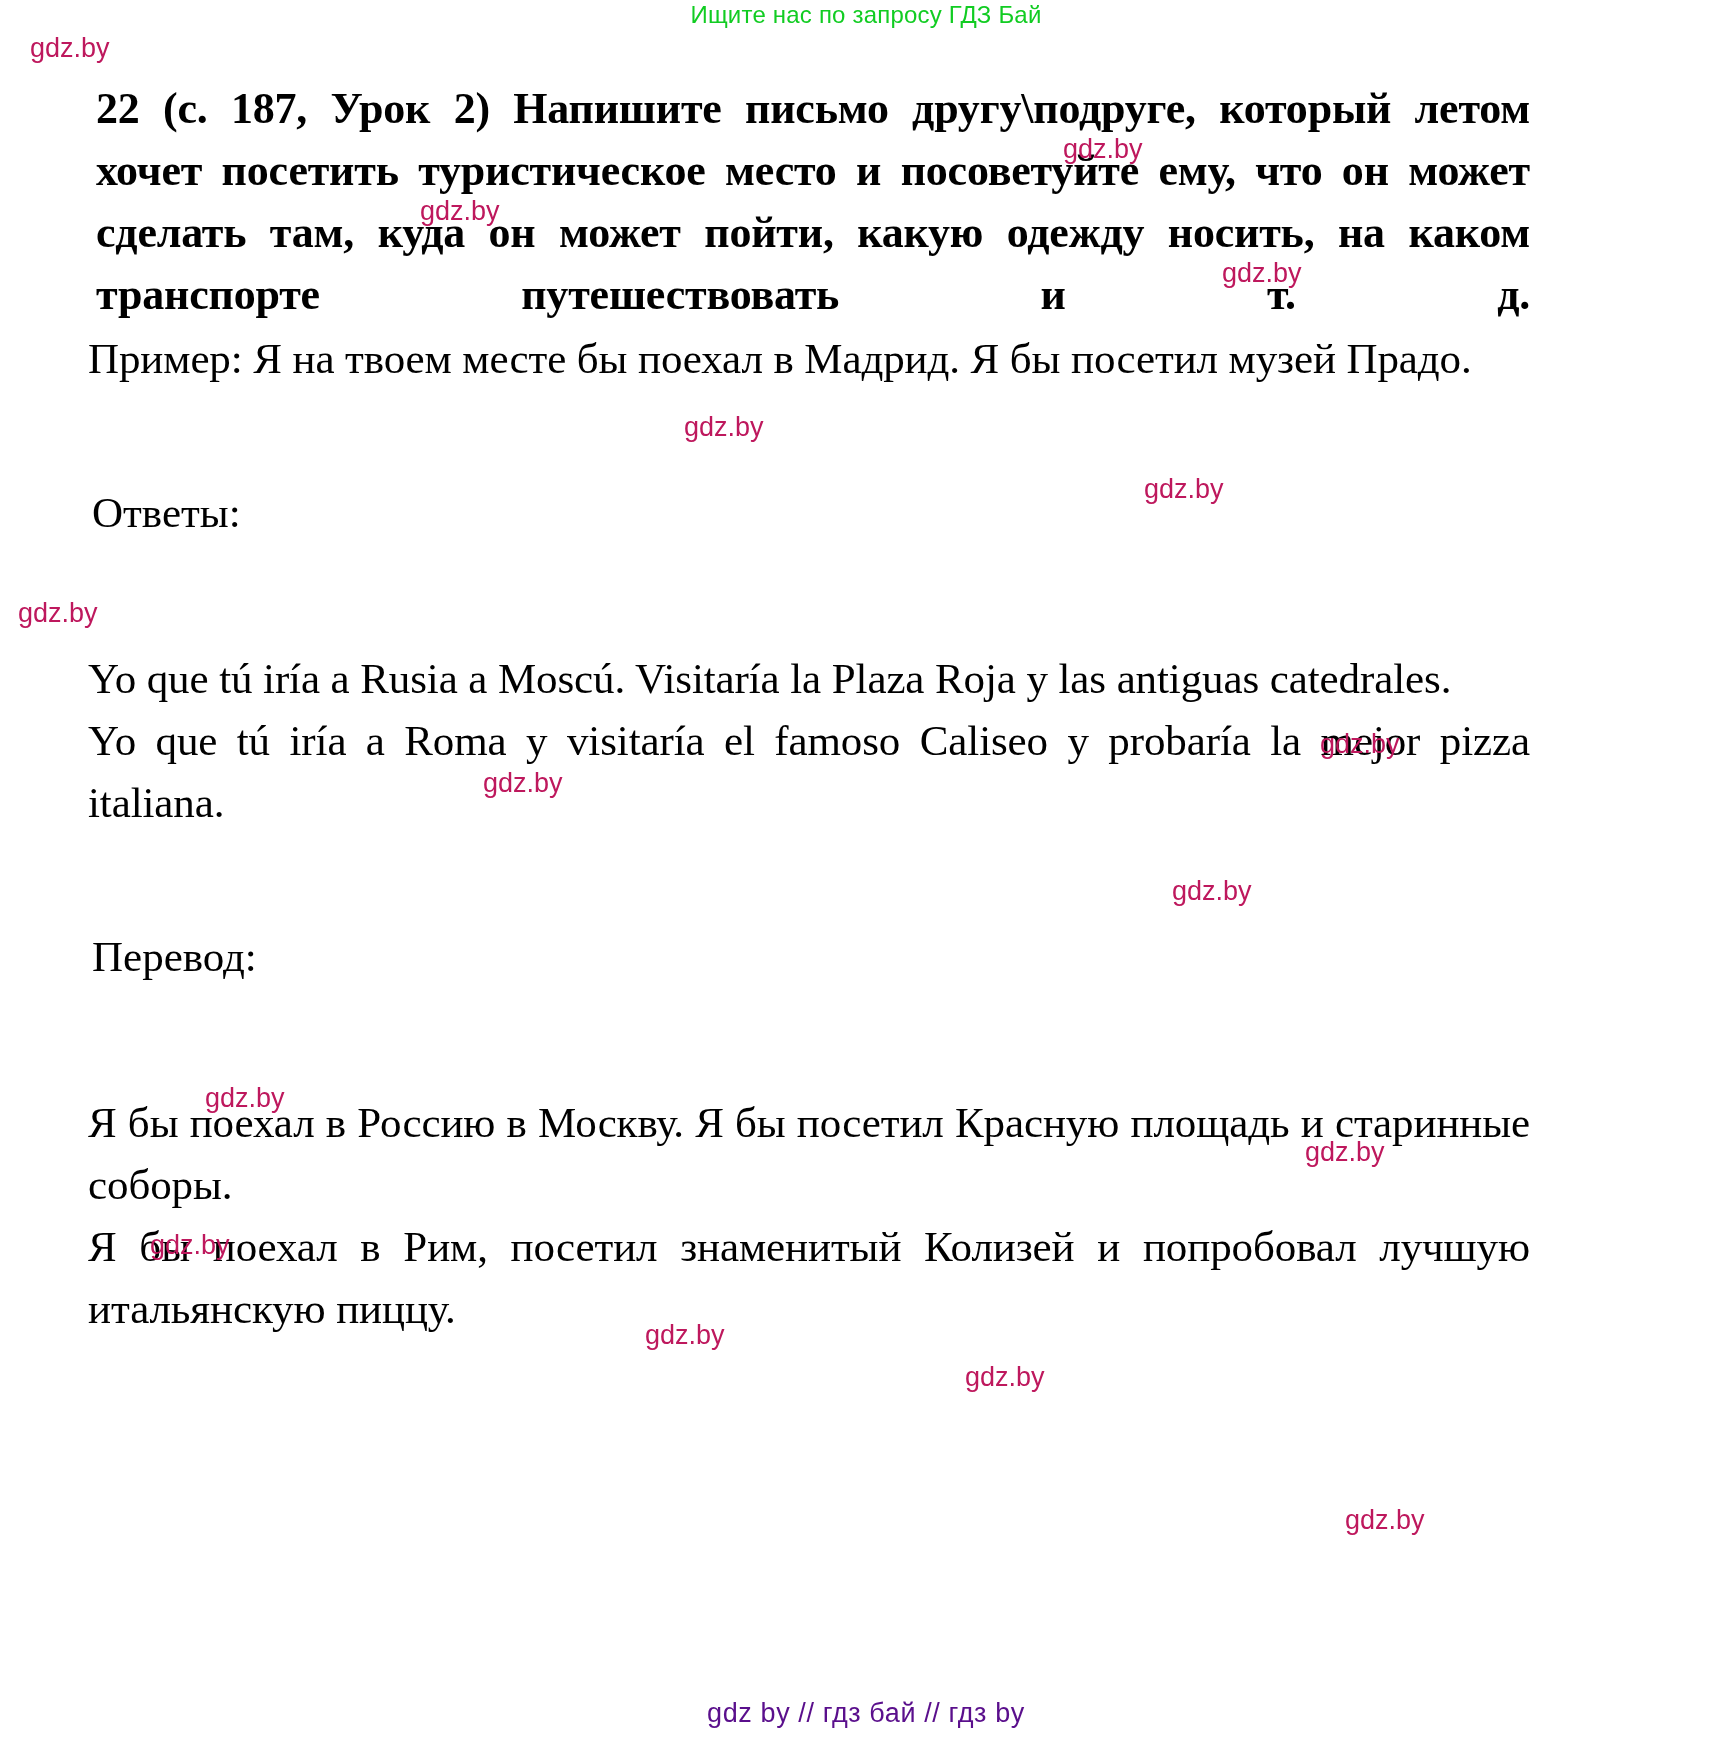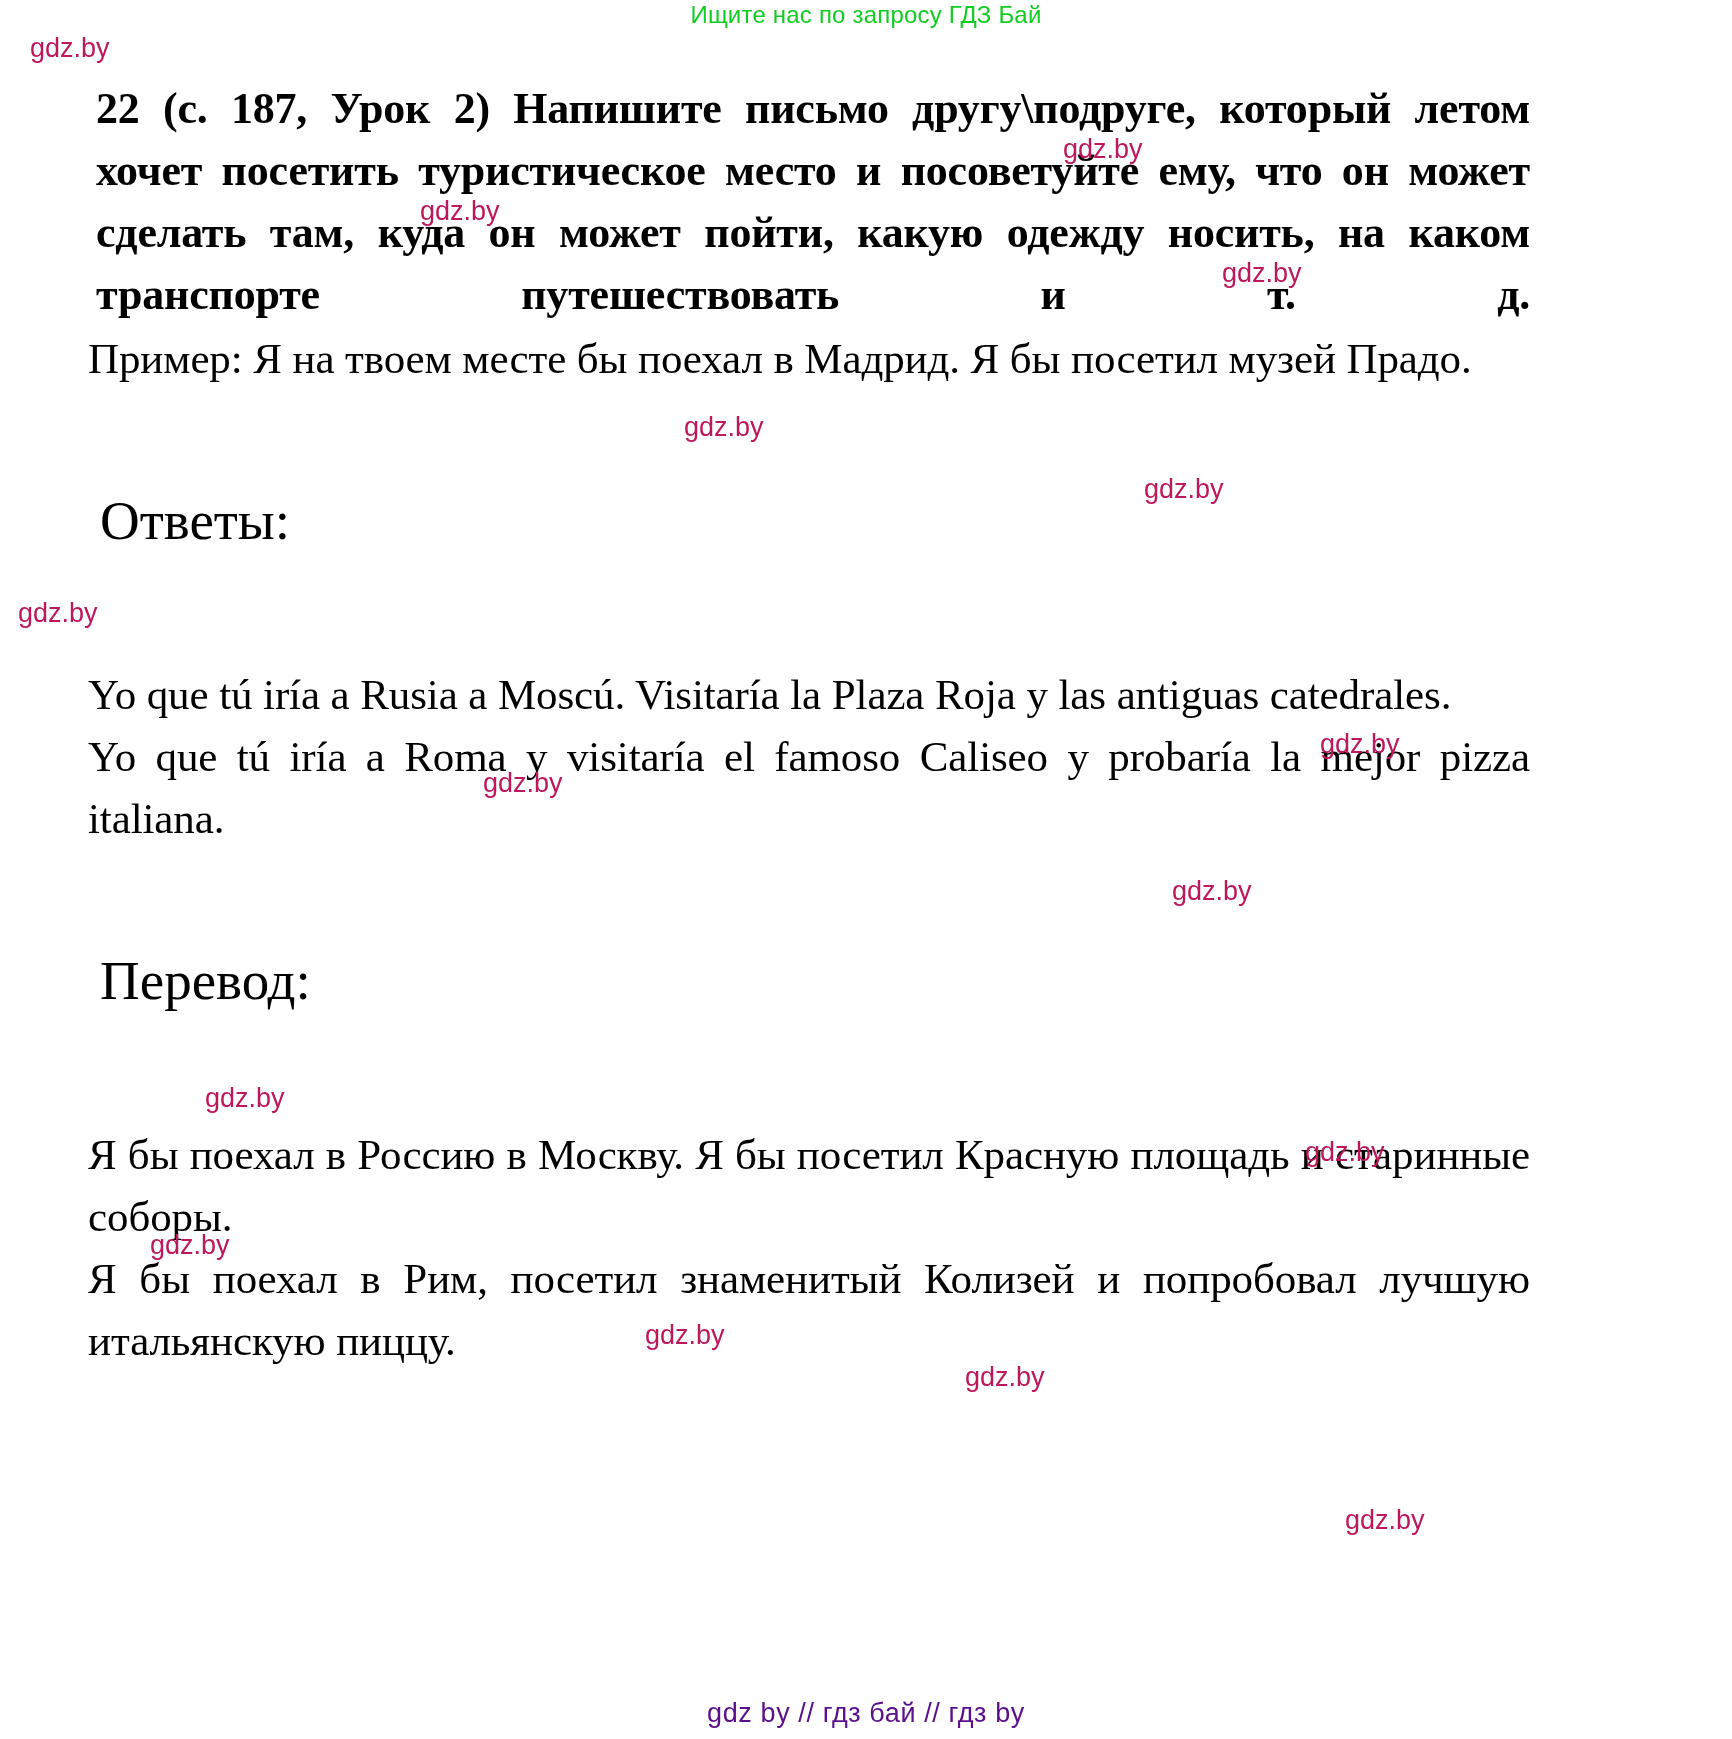--- a/index.html
+++ b/index.html
@@ -60,23 +60,23 @@
     font-size: 43px;
     line-height: 62px;
     text-align: justify;
     margin: 0;
     letter-spacing: -0.1px;
   }
   .body-text.last-justify { text-align-last: left; }
 
   .section-label {
     font-family: "Liberation Serif", "DejaVu Serif", serif;
-    font-size: 55px;
+    font-size: 43px;
     line-height: 62px;
-    margin: 12px;
+    margin: 4px;
   }
   .spacer-md { height: 88px; }
   .spacer-lg { height: 100px; }
 
   
   .wm {
     position: absolute;
     font-family: "Liberation Sans", "DejaVu Sans", sans-serif;
     font-size: 27px;
     font-weight: 400;

